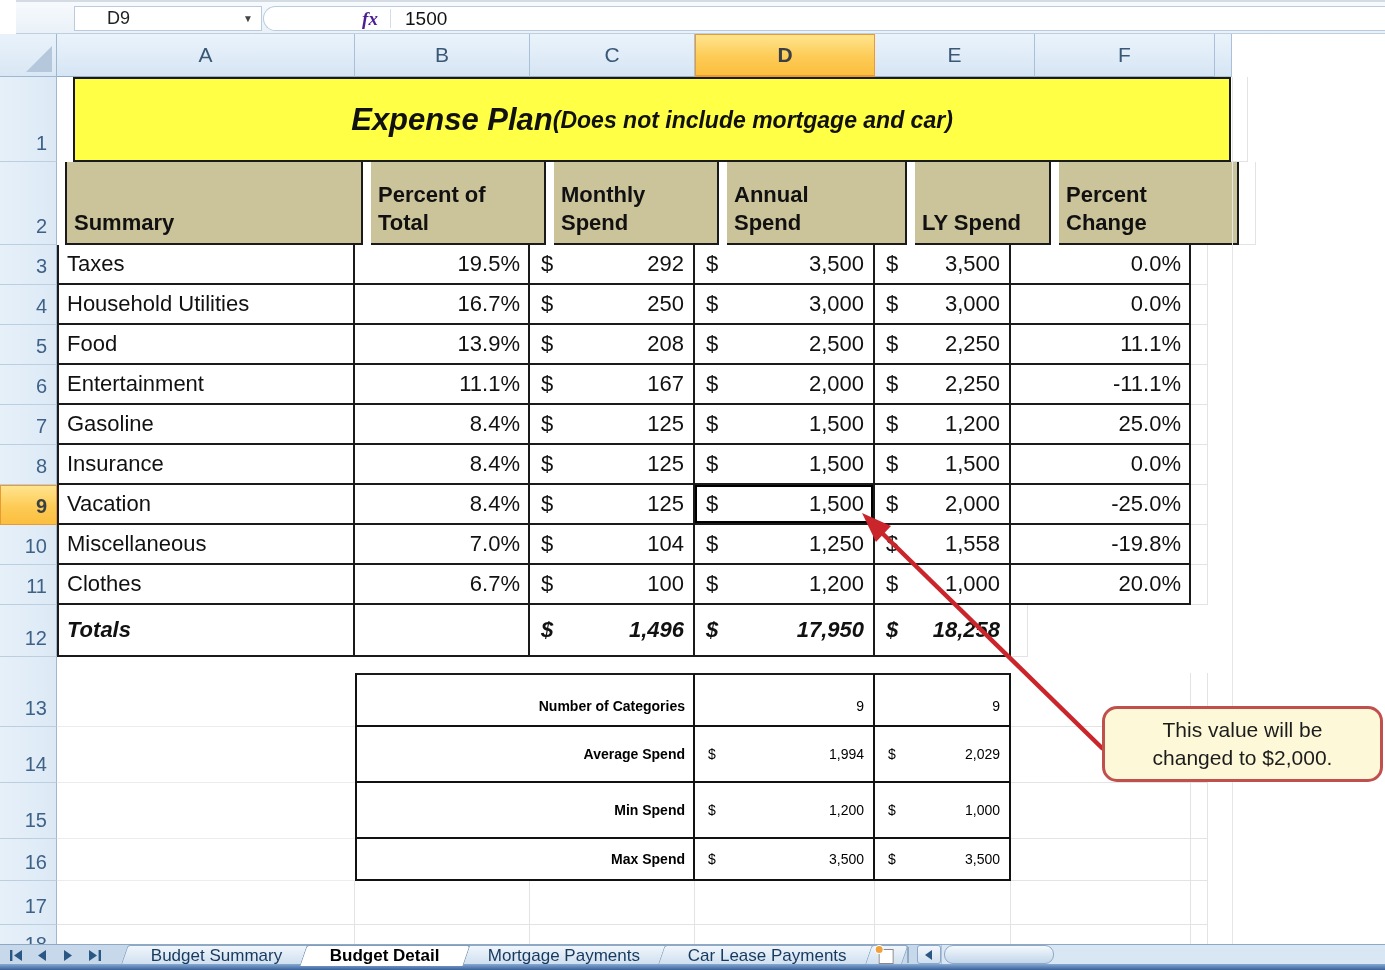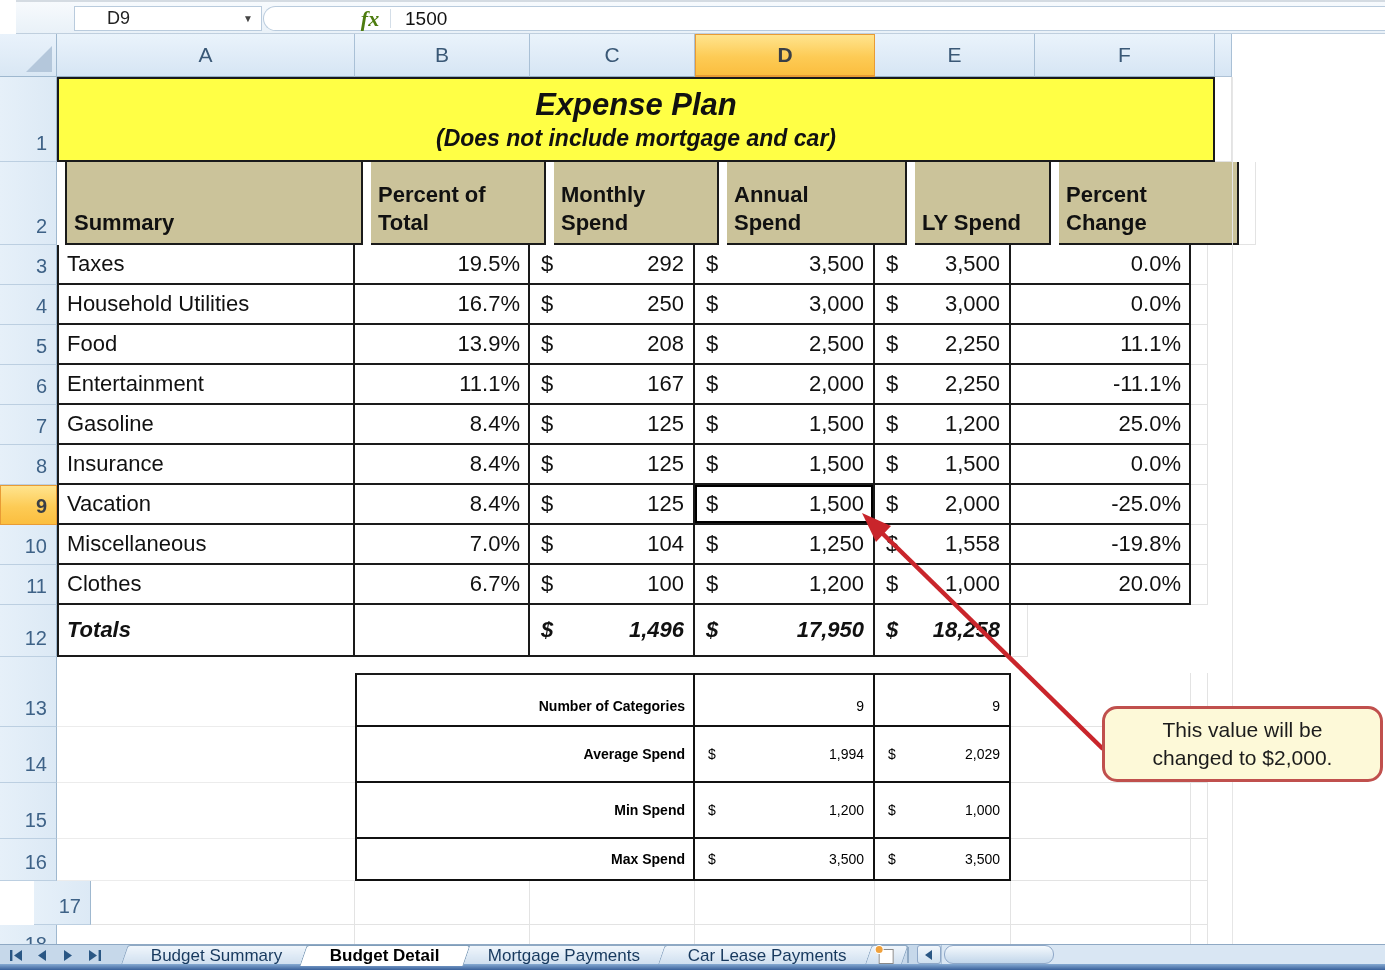--- a/index.html
+++ b/index.html
@@ -11,22 +11,22 @@
   .fbar { position:absolute; top:0; left:16px; right:0; height:34px;
           background:linear-gradient(#F7FAFD,#E9F1F8); border-top:2px solid #D4DBE2;
           border-bottom:1px solid #C0CFDE; z-index:2; }
   .namebox { position:absolute; left:58px; top:4px; width:188px; height:25px; background:#fff;
              border:1px solid #B9CBDD; display:flex; align-items:center; font-size:18px; color:#222; }
   .namebox .ref { padding-left:32px; flex:1; }
   .namebox .ddn { width:26px; font-size:10px; color:#444; text-align:center; }
   .fwrap { position:absolute; left:247px; top:4px; right:0; height:25px; background:#fff;
            border:1px solid #B9CBDD; border-right:none; border-radius:13px 0 0 13px;
            display:flex; align-items:center; }
-  .fxbtn { margin-left:86px; width:40px; text-align:center; font-size:22px; font-style:italic;
-           font-weight:bold; font-family:"Liberation Serif","DejaVu Serif",serif; color:#4d7c0f; }
+  .fxbtn { margin-left:86px; width:40px; text-align:center; font-size:19px; font-style:italic;
+           font-weight:bold; font-family:"Liberation Serif","DejaVu Serif",serif; color:#4c1d95; }
   .fdiv { width:1px; height:19px; background:#D4DEE8; margin-right:10px; }
   .finput { flex:1; font-size:19px; color:#111; padding-left:4px; }
 
   
   .chrow { position:absolute; top:34px; left:0; height:43px; display:flex; z-index:2; }
   .corner { width:57px; height:43px; background:linear-gradient(#E9F2FB,#D9E7F4);
             border-right:1px solid #9FB8CF; border-bottom:1px solid #9FB8CF; position:relative; }
   .corner:after { content:""; position:absolute; right:4px; bottom:4px; width:0; height:0;
                   border-left:26px solid transparent; border-bottom:26px solid #B4C7DB; }
   .chd { height:43px; background:linear-gradient(#EAF3FB,#D6E5F4); border-right:1px solid #A9C0D6;
@@ -49,22 +49,22 @@
           flex-direction:column; overflow:hidden; }
   .srow { display:flex; flex-shrink:0; }
   .h85{height:85px}.h83{height:83px}.h40{height:40px}.h52{height:52px}.h16{height:16px}
   .h54{height:54px}.h56{height:56px}.h42{height:42px}.h44{height:44px}.h38{height:38px}
   .wA{width:298px}.wB{width:175px}.wC{width:165px}.wD{width:180px}.wE{width:136px}.wF{width:180px}
   .w340{width:340px}.w17{width:17px}
 
   .cell { background:#fff; border-right:2px solid #1A1A1A; border-bottom:2px solid #1A1A1A;
           display:flex; align-items:center; font-size:22px; color:#111; flex-shrink:0; }
   .bl { border-left:2px solid #1A1A1A; } .bt { border-top:2px solid #1A1A1A; }
-  .titlecell { width:1158px; background:#FFFF45; flex-direction:column; justify-content:center;
-               text-align:center; }
+  .titlecell { width:1158px; background:#FFFF45; flex-direction:row; justify-content:center;
+               text-align:center;margin-left:16px; }
   .t1 { font-size:31px; font-weight:bold; font-style:italic; }
   .t2 { font-size:23px; font-weight:bold; font-style:italic; margin-top:2px; }
   .hdr { background:#CBC39A; font-weight:bold; white-space:pre-line; line-height:1.25;
          align-items:flex-end; justify-content:flex-start; padding:4px 4px 7px 7px;margin-left:8px; }
   .cat { justify-content:flex-start; padding-left:8px; }
   .pct,.chg { justify-content:flex-end; padding-right:8px; }
   .cur { justify-content:space-between; padding:0 9px 0 11px; }
   .tot { font-weight:bold; font-style:italic; }
   .selcell { box-shadow:inset 0 0 0 2px #000; }
 
@@ -150,21 +150,21 @@
       <div class="rh" style="height: 40px;">7</div>
       <div class="rh" style="height: 40px;">8</div>
       <div class="rh sel" style="height: 40px;">9</div>
       <div class="rh" style="height: 40px;">10</div>
       <div class="rh" style="height: 40px;">11</div>
       <div class="rh" style="height: 52px;">12</div>
       <div class="rh" style="height: 70px;">13</div>
       <div class="rh" style="height: 56px;">14</div>
       <div class="rh" style="height: 56px;">15</div>
       <div class="rh" style="height: 42px;">16</div>
-      <div class="rh" style="height: 44px; margin-left: 34px;">17</div>
+      <div class="rh" style="height: 44px;">17</div>
       <div class="rh" style="height: 38px;">18</div>
     </div>
 
   <div class="grid">
 
     <div class="srow h85">
       <div class="cell titlecell bl bt">
         <div class="t1">Expense Plan</div>
         <div class="t2">(Does not include mortgage and car)</div>
       </div>

